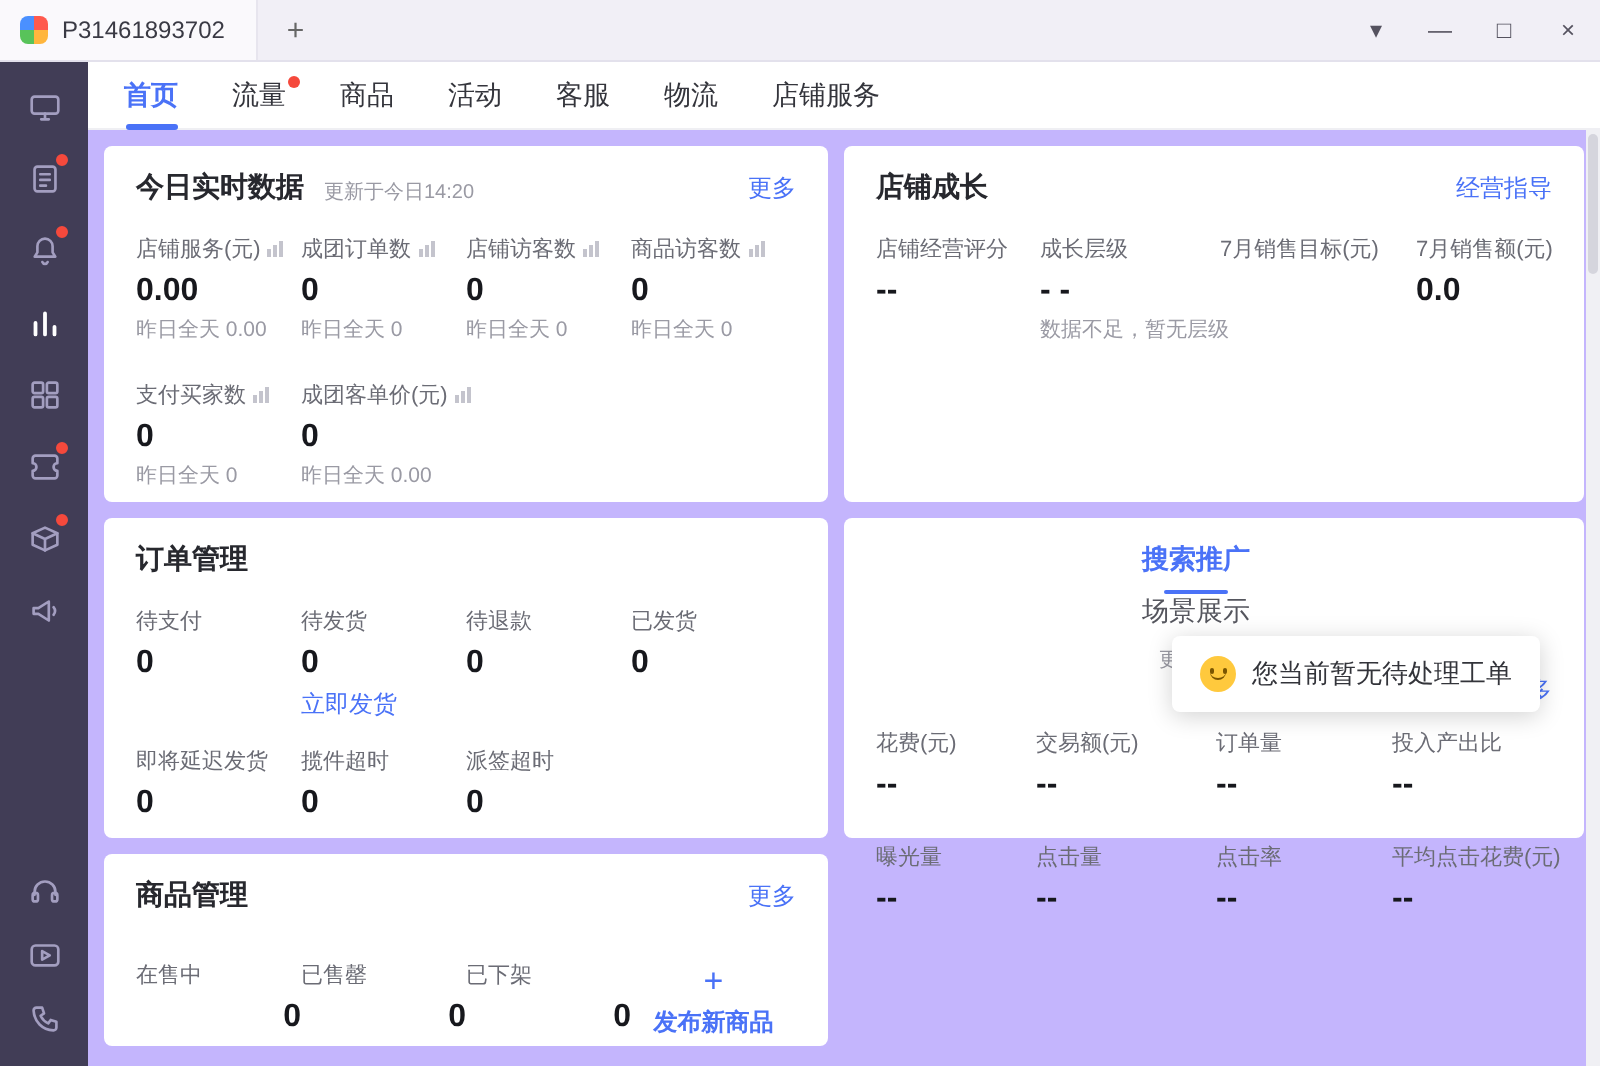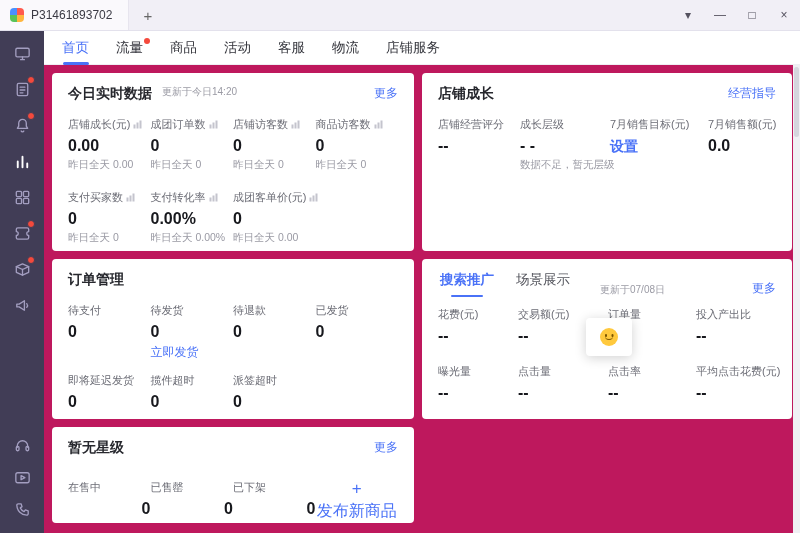--- a/index.html
+++ b/index.html
@@ -1,16 +1,16 @@
 <!DOCTYPE html>
 <html><head>
 <meta charset="utf-8">
 <style>
   html,body{margin:0;padding:0;}
-  .screen{width:800px;height:533px;background:#be185d;font-family:"Liberation Sans","DejaVu Sans",sans-serif;position:relative;overflow:hidden;display:flex;flex-direction:column;}
+  .screen{width:800px;height:533px;background:#c4b5fd;font-family:"Liberation Sans","DejaVu Sans",sans-serif;position:relative;overflow:hidden;display:flex;flex-direction:column;}
   
   .titlebar{height:30px;flex:0 0 30px;background:#f1eff6;border-bottom:1px solid #e3e1ec;display:flex;align-items:center;}
   .tab{height:100%;display:flex;align-items:center;gap:7px;padding:0 16px 0 10px;background:#faf9fc;border-right:1px solid #e7e5ee;}
   .applogo{width:14px;height:14px;border-radius:4px;background:conic-gradient(#ff5a4e 0 25%,#ffb63d 25% 50%,#58c35a 50% 75%,#4a90ff 75% 100%);}
   .tab-text{font-size:12px;color:#3a3a44;}
   .newtab{margin-left:14px;font-size:15px;color:#666;cursor:pointer;line-height:1;}
   .win-controls{margin-left:auto;display:flex;height:100%;}
   .wc{width:32px;display:flex;align-items:center;justify-content:center;font-size:12px;color:#55525f;cursor:pointer;}
   
   .body-row{flex:1;display:flex;min-height:0;}
@@ -18,30 +18,30 @@
   .side-item{width:44px;height:36px;display:flex;align-items:center;justify-content:center;position:relative;cursor:pointer;}
   .side-item.small{height:32px;}
   .sicon{width:19px;height:19px;fill:none;stroke:#a39ec0;stroke-width:1.4;stroke-linecap:round;stroke-linejoin:round;}
   .side-item.active .sicon{stroke:#ffffff;stroke-width:2;}
   .bdot{position:absolute;top:5px;right:9px;width:6px;height:6px;border-radius:50%;background:#f5493c;border:1px solid #413d56;}
   .side-spacer{flex:1;}
   
   .main{flex:1;display:flex;flex-direction:column;min-width:0;}
   .topnav{height:34px;flex:0 0 34px;background:#fff;display:flex;align-items:center;gap:27px;padding:0 18px;box-shadow:inset 0 -1px 0 #efeff3;}
   .nav-item{height:100%;display:flex;align-items:center;position:relative;font-size:13.5px;color:#34353c;cursor:pointer;white-space:nowrap;}
-  .nav-item.active{color:#4a72f7;font-weight:normal;}
+  .nav-item.active{color:#4a72f7;font-weight:bold;}
   .nav-item.active::after{content:"";position:absolute;left:50%;transform:translateX(-50%);bottom:0;width:26px;height:3px;border-radius:2px;background:#4a72f7;}
   .nav-dot{position:absolute;top:7px;right:-7px;width:6px;height:6px;border-radius:50%;background:#f5493c;}
   .content{flex:1;display:flex;gap:8px;padding:8px;min-height:0;}
   .col{display:flex;flex-direction:column;gap:8px;}
   .col-left{width:362px;flex:0 0 362px;}
   .col-right{flex:1;min-width:0;}
   
   .card{background:#fff;border-radius:4px;padding:12px 16px;box-sizing:border-box;}
-  .card-header{display:flex;align-items:flex-start;}
+  .card-header{display:flex;align-items:flex-end;}
   .card-title{font-size:14px;font-weight:bold;color:#27282e;}
   .card-sub{font-size:10px;color:#9a9aa4;margin-left:10px;white-space:nowrap;}
   .right{margin-left:auto;}
   .link{color:#4a72f7;font-size:12px;cursor:pointer;white-space:nowrap;}
   .metric{min-width:0;}
   .m-label{font-size:11px;color:#6b6c75;display:flex;align-items:center;gap:3px;white-space:nowrap;}
   .mchart{width:9px;height:9px;fill:#c4c4cd;flex:0 0 9px;cursor:pointer;}
   .m-value{font-size:16px;font-weight:bold;color:#17181d;margin:5px 0 3px;white-space:nowrap;}
   .m-sub{font-size:10.5px;color:#9a9aa4;white-space:nowrap;}
   .m-action{font-size:12px;margin-top:3px;}
@@ -49,31 +49,31 @@
   .today-grid{display:grid;grid-template-columns:repeat(4,1fr);row-gap:18px;margin-top:14px;}
   .card-growth{height:178px;}
   .growth-grid{display:grid;grid-template-columns:82px 90px 98px 1fr;margin-top:14px;}
   .m-action-big{font-size:14px;font-weight:bold;color:#4a72f7;margin-top:6px;cursor:pointer;white-space:nowrap;}
   .star-block{margin-top:16px;}
   .star-value{font-size:14px;font-weight:bold;color:#17181d;margin-top:7px;}
   .card-orders{height:160px;}
   .orders-grid{display:grid;grid-template-columns:repeat(4,1fr);margin-top:14px;}
   .orders-grid.second{margin-top:12px;}
   .card-promo{height:160px;}
-  .promo-head{align-items:flex-end;}
+  .promo-head{align-items:center;flex-direction:column;}
   .ptab{position:relative;font-size:13.5px;color:#55565e;margin-right:18px;padding:0 2px 8px;cursor:pointer;white-space:nowrap;}
   .ptab.active{color:#4a72f7;font-weight:bold;}
   .ptab.active::after{content:"";position:absolute;bottom:0;left:50%;transform:translateX(-50%);width:32px;height:2.5px;background:#4a72f7;border-radius:2px;}
   .promo-grid{display:grid;grid-template-columns:80px 90px 88px 1fr;margin-top:10px;}
   .promo-grid.second{margin-top:16px;}
   .card-products{height:96px;}
   .products-grid{display:grid;grid-template-columns:repeat(4,1fr);margin-top:23px;text-align:right;}
   .publish{display:flex;flex-direction:column;align-items:center;justify-content:center;color:#4a72f7;cursor:pointer;}
   .publish .plus{font-size:17px;line-height:1;}
-  .publish .ptext{font-size:16px;margin-top:4px;white-space:nowrap;}
+  .publish .ptext{font-size:12px;margin-top:4px;white-space:nowrap;font-weight:bold;}
   
   .toast{position:absolute;left:586px;top:318px;background:#fff;border-radius:4px;box-shadow:0 2px 12px rgba(0,0,0,.18);padding:10px 14px;display:flex;align-items:center;gap:8px;font-size:13px;color:#33343a;z-index:5;white-space:nowrap;}
   .smiley{width:18px;height:18px;border-radius:50%;background:#ffc93d;position:relative;flex:0 0 18px;}
   .smiley::before{content:"";position:absolute;width:2.5px;height:2.5px;border-radius:50%;background:#7a5500;top:6px;left:4.5px;box-shadow:6.5px 0 0 #7a5500;}
   .smiley::after{content:"";position:absolute;width:8px;height:4px;border-bottom:1.8px solid #7a5500;border-radius:0 0 8px 8px;left:5px;top:8px;box-sizing:border-box;}
   
   .vtrack{position:absolute;right:0;top:65px;bottom:0;width:7px;background:#f0f0f4;}
   .vthumb{position:absolute;top:2px;left:1px;width:5px;height:70px;border-radius:3px;background:#d5d5dd;cursor:pointer;}
 </style>
 </head>
@@ -203,21 +203,21 @@
 
           <div class="card card-today">
             <div class="card-header">
               <span class="card-title">今日实时数据</span>
               <span class="card-sub">更新于今日14:20</span>
               <span class="link right">更多</span>
             </div>
             <div class="today-grid">
               <div class="metric">
                 <div class="m-label">
-                    <span>店铺成长(元)</span>
+                    <span>店铺服务(元)</span>
                     <svg class="mchart" viewBox="0 0 9 9">
                       <rect x="0.5" y="4.5" width="2" height="4"></rect>
                       <rect x="3.5" y="2.5" width="2" height="6"></rect>
                       <rect x="6.5" y="0.5" width="2" height="8"></rect>
                     </svg>
                   </div>
                 <div class="m-value">0.00</div>
                 <div class="m-sub">昨日全天 0.00</div>
               </div>
               <div class="metric">
@@ -260,32 +260,20 @@
                 <div class="m-label">
                     <span>支付买家数</span>
                     <svg class="mchart" viewBox="0 0 9 9">
                       <rect x="0.5" y="4.5" width="2" height="4"></rect>
                       <rect x="3.5" y="2.5" width="2" height="6"></rect>
                       <rect x="6.5" y="0.5" width="2" height="8"></rect>
                     </svg>
                   </div>
                 <div class="m-value">0</div>
                 <div class="m-sub">昨日全天 0</div>
-              </div>
-              <div class="metric">
-                <div class="m-label">
-                    <span>支付转化率</span>
-                    <svg class="mchart" viewBox="0 0 9 9">
-                      <rect x="0.5" y="4.5" width="2" height="4"></rect>
-                      <rect x="3.5" y="2.5" width="2" height="6"></rect>
-                      <rect x="6.5" y="0.5" width="2" height="8"></rect>
-                    </svg>
-                  </div>
-                <div class="m-value">0.00%</div>
-                <div class="m-sub">昨日全天 0.00%</div>
               </div>
               <div class="metric">
                 <div class="m-label">
                     <span>成团客单价(元)</span>
                     <svg class="mchart" viewBox="0 0 9 9">
                       <rect x="0.5" y="4.5" width="2" height="4"></rect>
                       <rect x="3.5" y="2.5" width="2" height="6"></rect>
                       <rect x="6.5" y="0.5" width="2" height="8"></rect>
                     </svg>
                   </div>
@@ -343,21 +331,21 @@
                 <div class="m-label">
                     <span>派签超时</span>
                   </div>
                 <div class="m-value">0</div>
               </div>
             </div>
           </div>
 
           <div class="card card-products">
             <div class="card-header">
-              <span class="card-title">暂无星级</span>
+              <span class="card-title">商品管理</span>
               <span class="link right">更多</span>
             </div>
             <div class="products-grid">
               <div class="metric">
                 <div class="m-label">
                     <span>在售中</span>
                   </div>
                 <div class="m-value">0</div>
               </div>
               <div class="metric">
@@ -398,21 +386,20 @@
                 <div class="m-label">
                     <span>成长层级</span>
                   </div>
                 <div class="m-value">- -</div>
                 <div class="m-sub">数据不足，暂无层级</div>
               </div>
               <div class="metric">
                 <div class="m-label">
                     <span>7月销售目标(元)</span>
                   </div>
-                <div class="m-action-big">设置</div>
               </div>
               <div class="metric">
                 <div class="m-label">
                     <span>7月销售额(元)</span>
                   </div>
                 <div class="m-value">0.0</div>
               </div>
             </div>
           </div>
 
@@ -476,18 +463,19 @@
               </div>
             </div>
           </div>
         </div>
       </div>
     </div>
   </div>
 
   <div class="toast">
     <span class="smiley"></span>
+    <span>您当前暂无待处理工单</span>
   </div>
 
   <div class="vtrack">
     <div class="vthumb"></div>
   </div>
 </div>
 
 </body></html>

